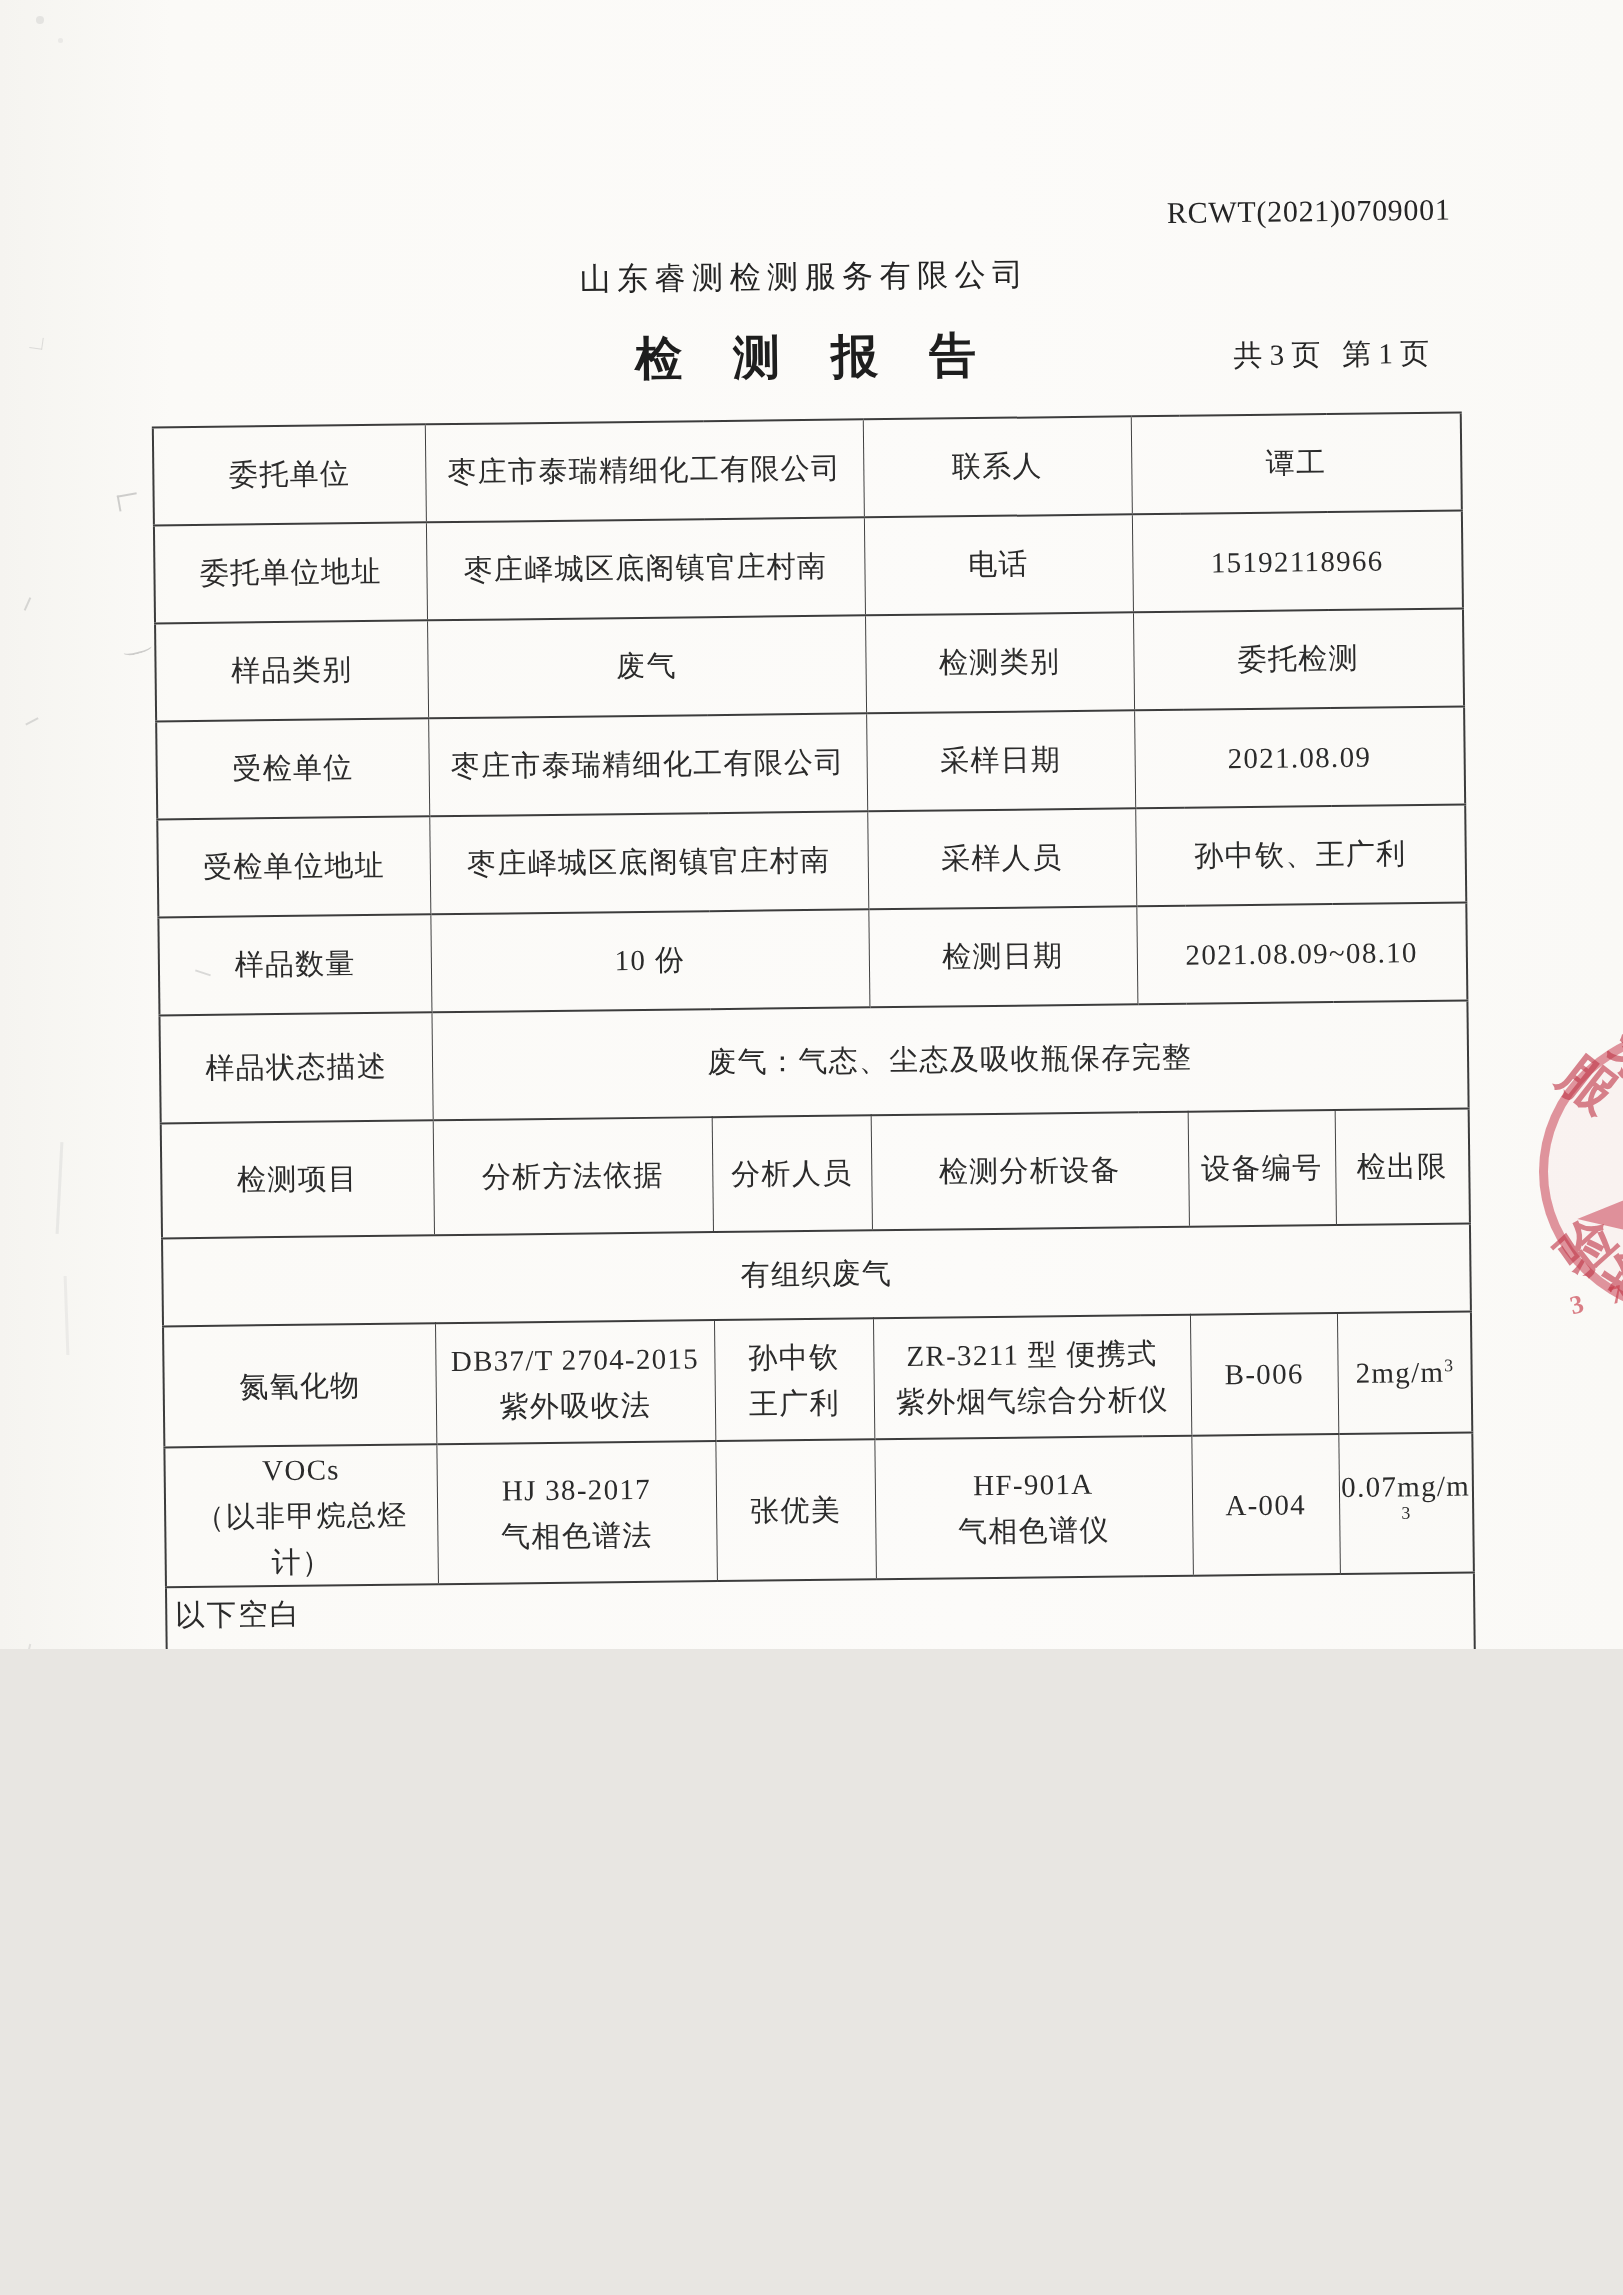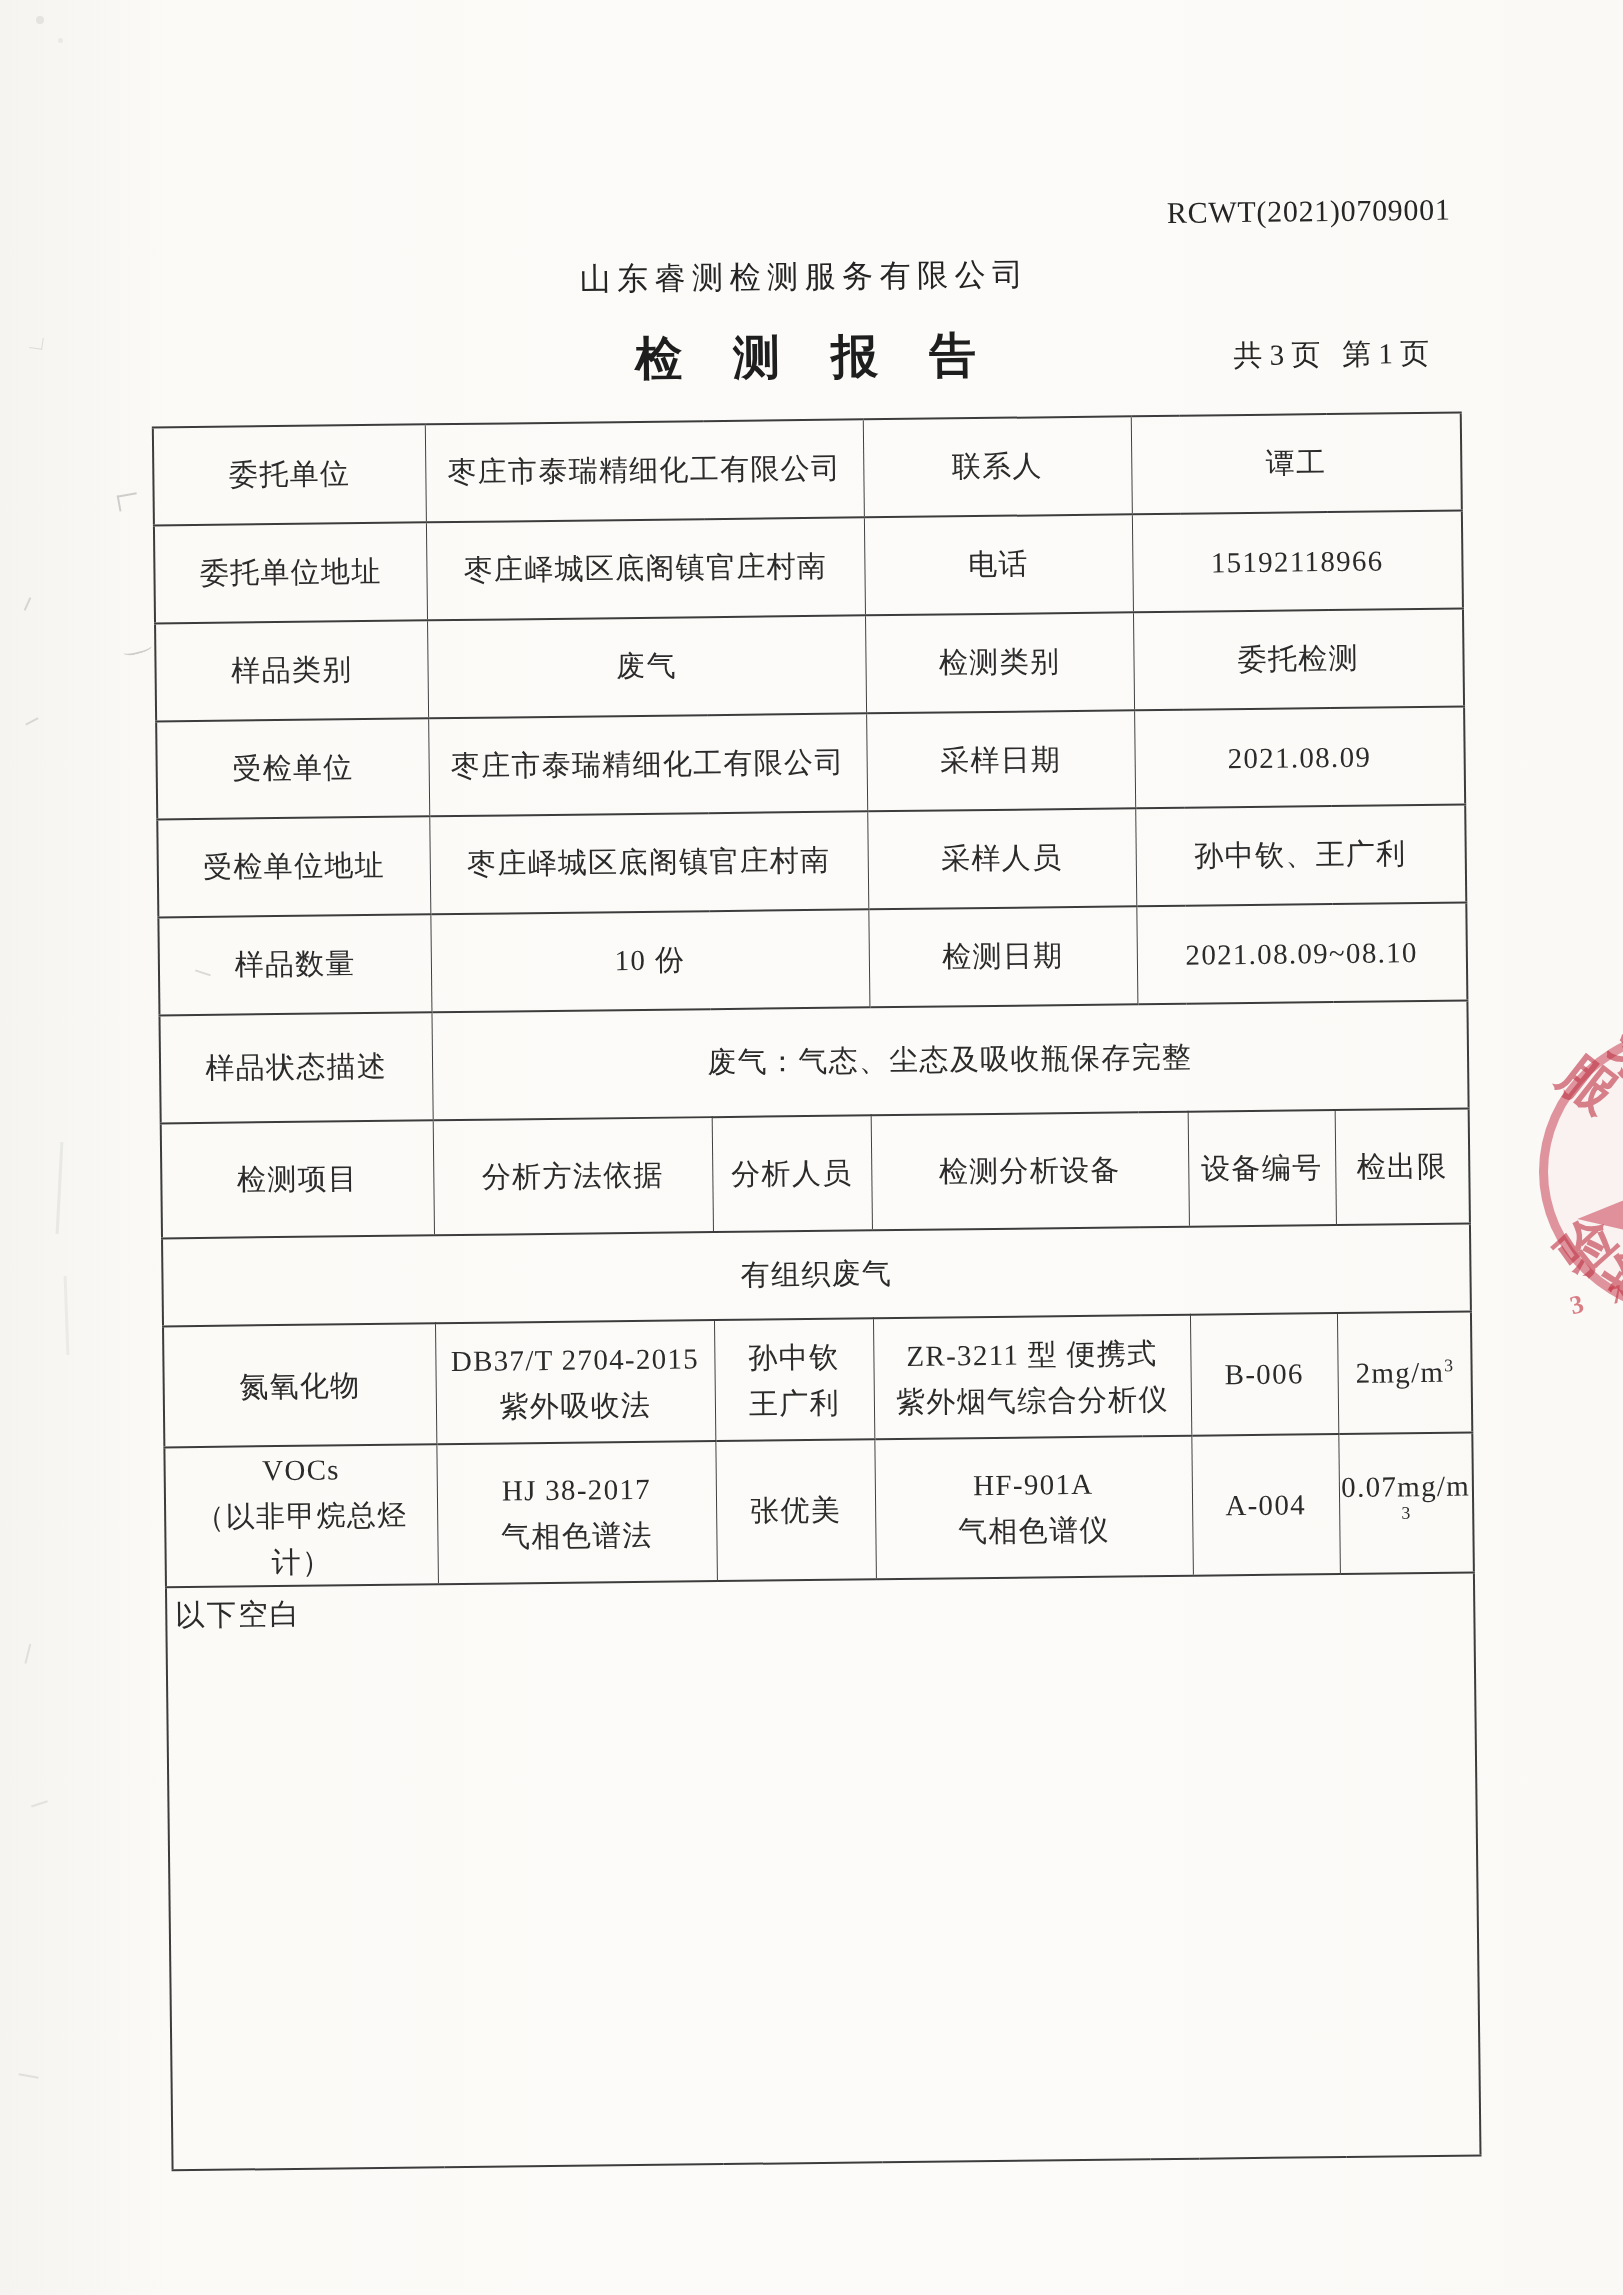--- a/index.html
+++ b/index.html
@@ -1,20 +1,20 @@
 <!DOCTYPE html>
 <html style="font-size:10.5px"><head>
 <meta charset="utf-8">
 <style>
   * { margin:0; padding:0; box-sizing:border-box; }
   html,body { background:#e8e6e2; }
   body { font-family:"Liberation Serif","DejaVu Serif",serif; }
 
   .sheet {
-    position:relative; width:1623px; height:2295px; overflow:hidden;
+    position:relative; width:1623px; height:1649px; overflow:hidden;
     background:linear-gradient(90deg,#f5f4f0 0px,#fbfaf7 170px,#fcfbf9 60%,#faf9f6 100%);
     color:#2d2d2d;
   }
   .content { position:absolute; inset:0; transform:rotate(-0.65deg); transform-origin:812px 1145px; }
 
   
   .header { position:absolute; left:160px; top:200px; width:1309px; }
   .report-no { text-align:right; padding-right:7.9px; font-size:30px; letter-spacing:0.7px; color:#262626; }
   .company   { margin-top:22px; text-align:center; font-size:31px; letter-spacing:6.5px; color:#242424; }
   .title-row { position:relative; margin-top:27.5px; height:58px; }

